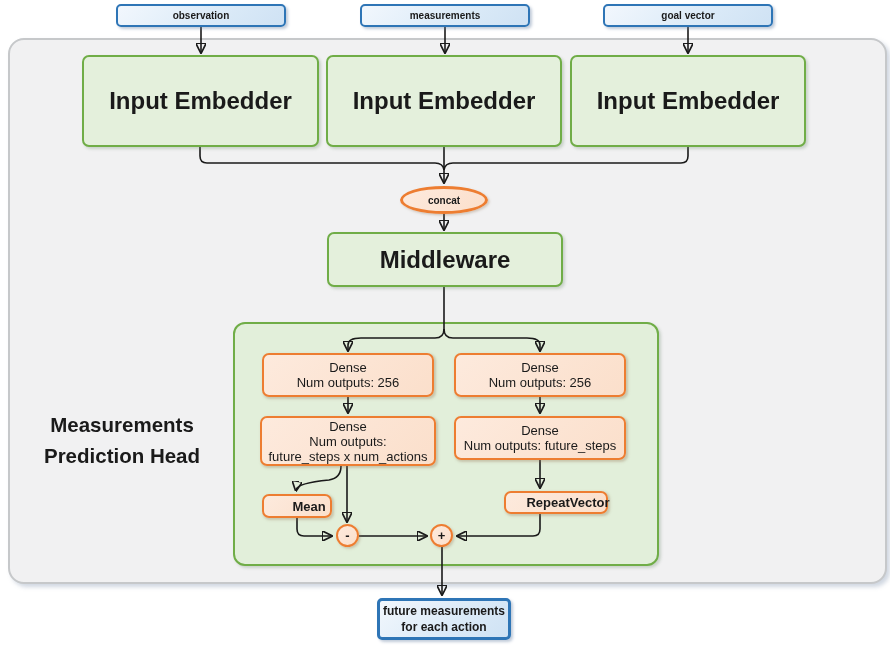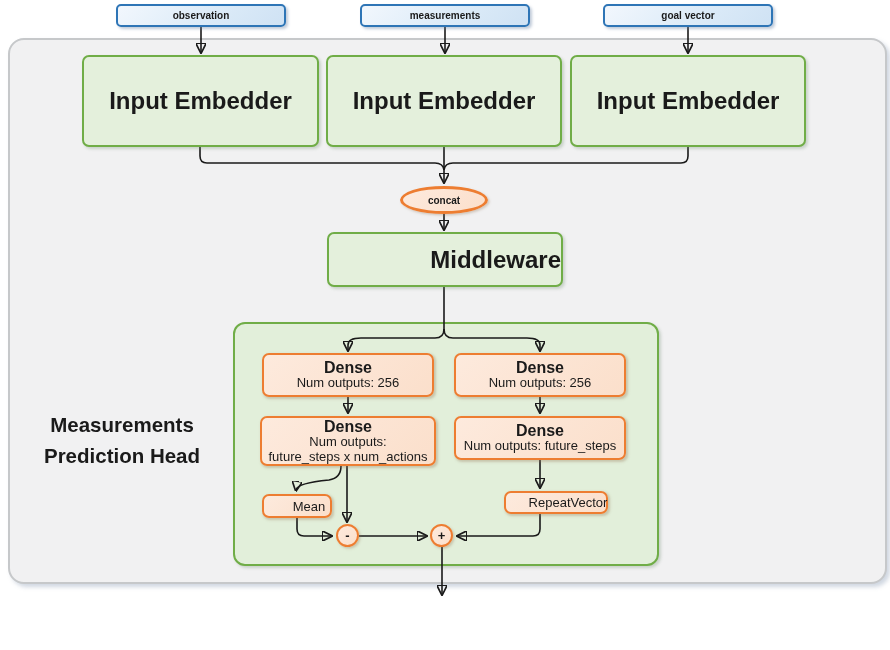--- a/index.html
+++ b/index.html
@@ -23,26 +23,26 @@
     text-align:center;z-index:10;box-sizing:border-box;}
   .blue{background:linear-gradient(135deg,#f2f7fd 0%,#dcebf8 55%,#cfe2f4 100%);
     border:2.5px solid #2e75b6;border-radius:5px;font-weight:bold;font-size:10px;
     box-shadow:2px 2px 3px rgba(100,125,160,.40);}
   .green{background:#e4f0dc;border:2.5px solid #70ad47;border-radius:7px;
     font-weight:bold;box-shadow:2px 2px 3px rgba(110,140,110,.30);}
   .orange{background:linear-gradient(135deg,#fdeadd,#fbdfcb);
     border:2.5px solid #ed7d31;border-radius:7px;
     box-shadow:1.5px 1.5px 2.5px rgba(150,120,90,.35);}
   .big-label{font-size:24px;}
-  .dense .t{font-weight:bold;font-size:16px;line-height:15px;text-align:right;}
+  .dense .t{font-weight:normal;font-size:13px;line-height:15px;text-align:right;}
   .dense .s{font-weight:normal;font-size:13px;line-height:15px;}
   .ellipse{border-radius:50%;font-weight:bold;font-size:10px;border-width:3px;}
   .op-circle{border-radius:50%;width:23px;height:23px;font-weight:bold;
     font-size:13px;line-height:1;border-width:2.5px;}
-  .small-orange{font-weight:normal;font-size:13px;padding-left:24px;}
+  .small-orange{font-weight:bold;font-size:13px;padding-left:24px;}
   .head-title{position:absolute;left:18px;top:409px;width:208px;z-index:10;
     text-align:center;font-weight:bold;font-size:20.5px;line-height:31px;}
   .out-blue{flex-direction:column;font-size:12px;line-height:16px;border-width:3px;}
 </style>
 </head>
 <body>
 
 <div class="canvas">
 
   <div class="outer-frame"></div>
@@ -104,21 +104,21 @@
     <span>Input Embedder</span>
   </div>
   <div class="node green big-label" style="left:570px;top:55px;width:236px;height:92px;">
     <span>Input Embedder</span>
   </div>
 
   <div class="node orange ellipse" style="left:400px;top:186px;width:88px;height:28px;">
     <span>concat</span>
   </div>
 
-  <div class="node green big-label" style="left:327px;top:232px;width:236px;height:55px;justify-content:flex-end;">
+  <div class="node green big-label" style="left:327px;top:232px;width:236px;height:55px;">
     <span>Middleware</span>
   </div>
 
   <div class="head-title">
     <div>Measurements</div>
     <div>Prediction Head</div>
   </div>
 
   <div class="node orange dense" style="left:262px;top:353px;width:172px;height:44px;flex-direction:column;">
     <div class="t">Dense</div>
@@ -145,14 +145,18 @@
     <span>RepeatVector</span>
   </div>
 
   <div class="node orange op-circle" style="left:336px;top:524px;">
     <span>-</span>
   </div>
   <div class="node orange op-circle" style="left:430px;top:524px;">
     <span>+</span>
   </div>
 
+  <div class="node blue out-blue" style="left:377px;top:598px;width:134px;height:42px;">
+    <div>future measurements</div>
+    <div>for each action</div>
+  </div>
 
 </div>
 
 </body></html>

